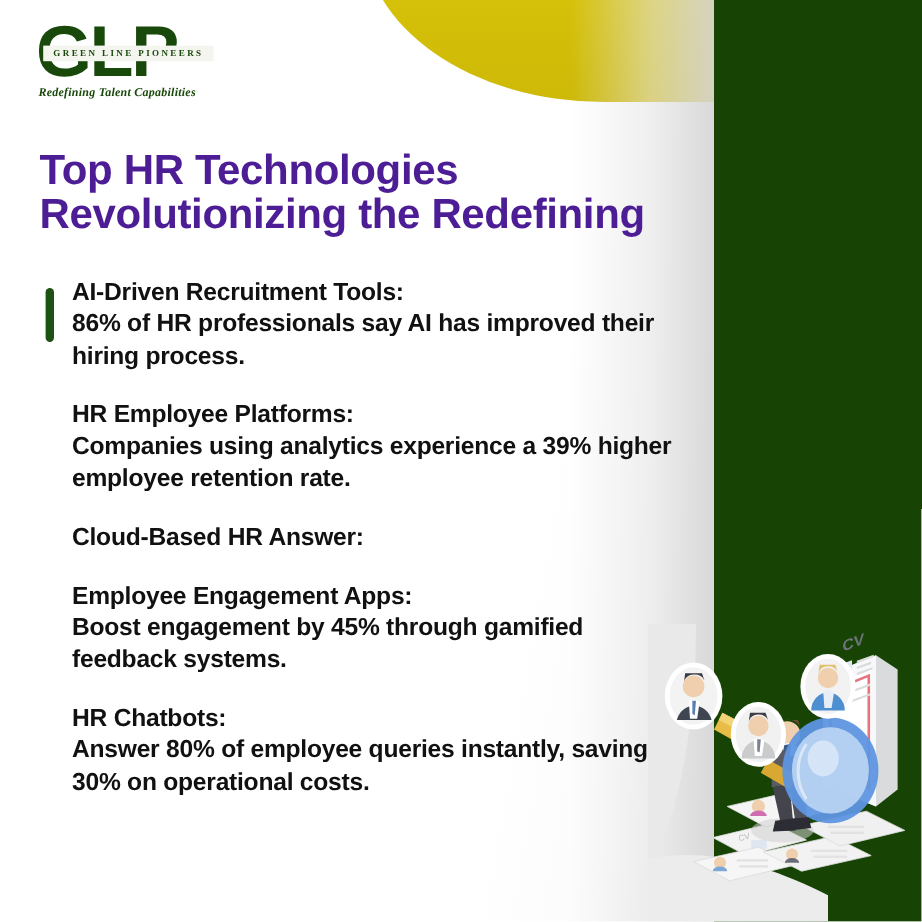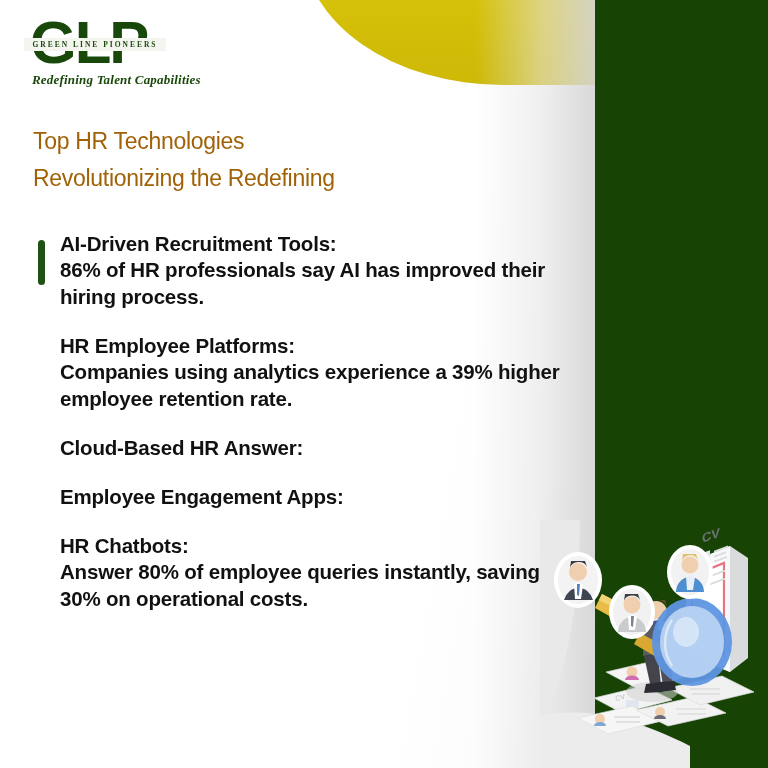--- a/index.html
+++ b/index.html
@@ -40,39 +40,39 @@
   .logo{
     position:absolute; left:20px; top:12px; width:150px; height:78px;
   }
   .logo-glp{
     position:absolute; left:10px; top:2px;
     font-family:"Liberation Sans", sans-serif;
     font-size:60px; font-weight:bold; letter-spacing:-2px;
     color:#19490a; line-height:58px;
   }
   .logo-ribbon{
-    position:absolute; left:4px; top:26px; width:142px; height:13px;
+    position:absolute; left:16px; top:26px; width:142px; height:13px;
     background:#f5f5f0;
     display:flex; align-items:center; justify-content:center;
   }
   .logo-ribbon span{
     font-size:7.5px; font-weight:bold; letter-spacing:2px; color:#19490a;
     font-family:"Liberation Serif", serif; white-space:nowrap;
   }
   .logo-tag{
     position:absolute; left:12px; top:60px; width:140px;
     font-family:"Liberation Serif", serif;
-    font-size:13px; font-weight:bold; font-style:italic;
+    font-size:10px; font-weight:bold; font-style:italic;
     color:#19490a; letter-spacing:.2px; white-space:nowrap;
   }
 
   
   .title{
     position:absolute; left:33px; top:123px; width:540px;
-    color:#a16207; font-weight:normal; font-size:23px; line-height:37px;
+    color:#4c1d95; font-weight:bold; font-size:35px; line-height:37px;
     letter-spacing:-0.3px;
   }
   .title-line{ display:block; }
 
   
   .list{ position:absolute; left:33px; top:208px; width:540px; }
   .item{ position:relative; margin-bottom:18px; padding-left:27px; }
   .item .accent{
     position:absolute; left:5px; top:9px; width:7px; height:45px;
     background:#1e5214; border-radius:4px;
@@ -125,20 +125,21 @@
       <h3>HR Employee Platforms:</h3>
       <p>Companies using analytics experience a 39% higher employee retention rate.</p>
     </div>
 
     <div class="item">
       <h3>Cloud-Based HR Answer:</h3>
     </div>
 
     <div class="item">
       <h3>Employee Engagement Apps:</h3>
+      <p>Boost engagement by 45% through gamified feedback systems.</p>
     </div>
 
     <div class="item">
       <h3>HR Chatbots:</h3>
       <p>Answer 80% of employee queries instantly, saving 30% on operational costs.</p>
     </div>
 
   </div>
 
   <div class="illus">

